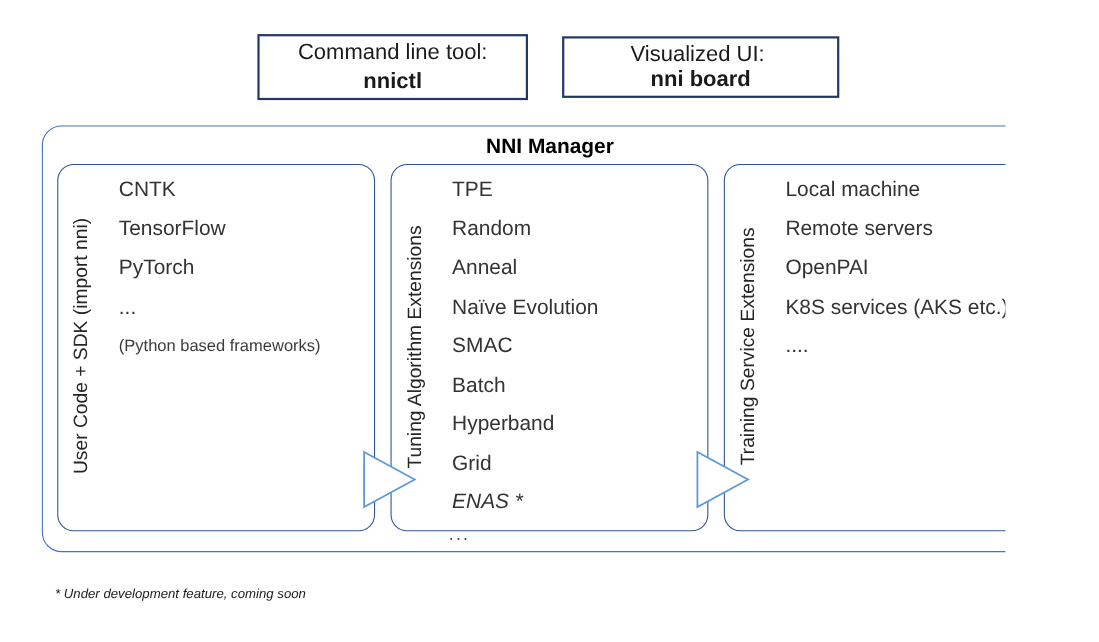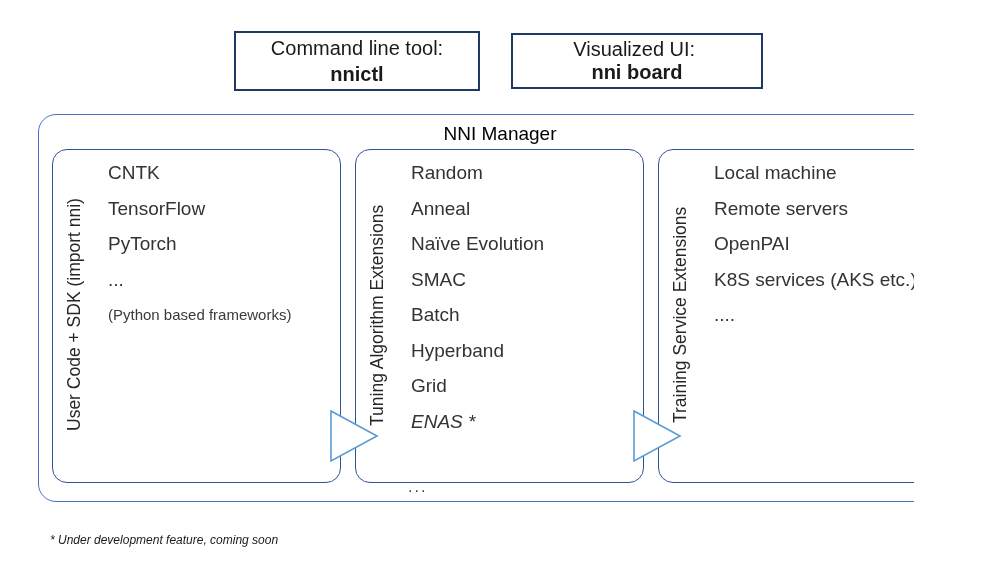--- a/index.html
+++ b/index.html
@@ -44,21 +44,21 @@
     position: absolute;
     left: 38px; top: 114px; width: 924px; height: 388px;
     border: 1.5px solid #4472C4;
     border-radius: 18px;
     background: #ffffff;
   }
   .manager-title {
     position: absolute;
     left: 38px; top: 123px; width: 924px;
     text-align: center;
-    font-weight: normal;
+    font-weight: bold;
     font-size: 19px;
     color: #000000;
   }
 
   
   .column {
     position: absolute;
     top: 149px; height: 334px; width: 289px;
     border: 1.5px solid #2F5597;
     border-radius: 15px;
@@ -146,20 +146,21 @@
       <div class="item">TensorFlow</div>
       <div class="item">PyTorch</div>
       <div class="item">...</div>
       <div class="item small">(Python based frameworks)</div>
     </div>
   </div>
 
   <div class="column" id="col-2">
     <div class="col-label">Tuning Algorithm Extensions</div>
     <div class="col-list">
+      <div class="item">TPE</div>
       <div class="item">Random</div>
       <div class="item">Anneal</div>
       <div class="item">Naïve Evolution</div>
       <div class="item">SMAC</div>
       <div class="item">Batch</div>
       <div class="item">Hyperband</div>
       <div class="item">Grid</div>
       <div class="item italic">ENAS *</div>
     </div>
   </div>

